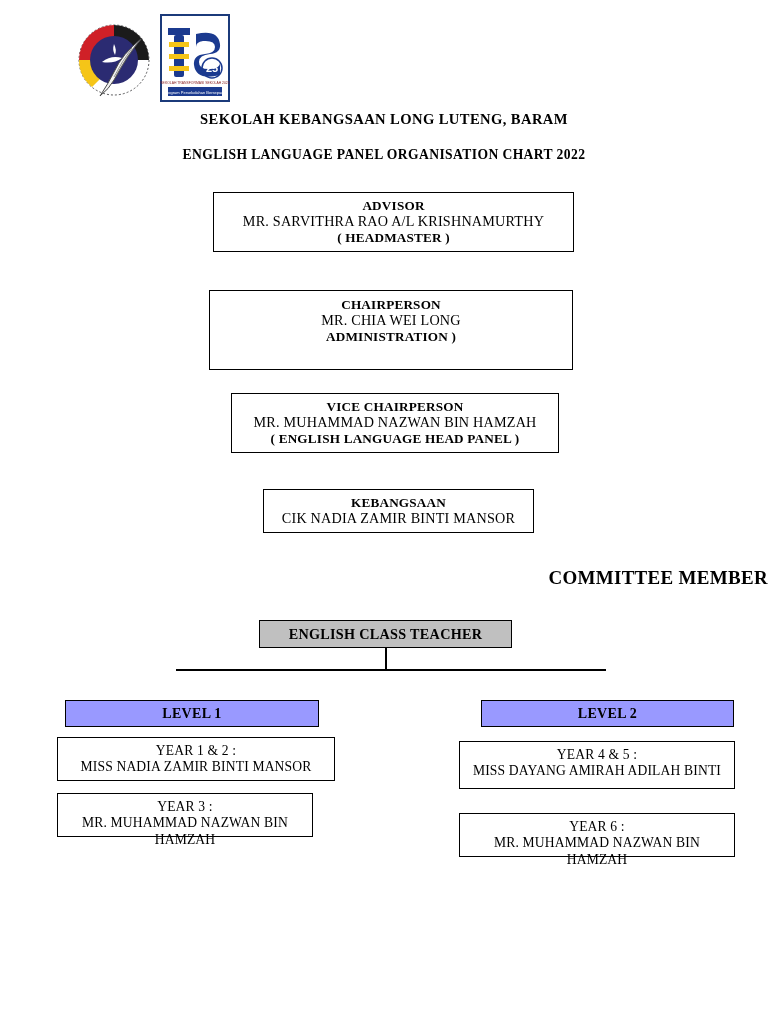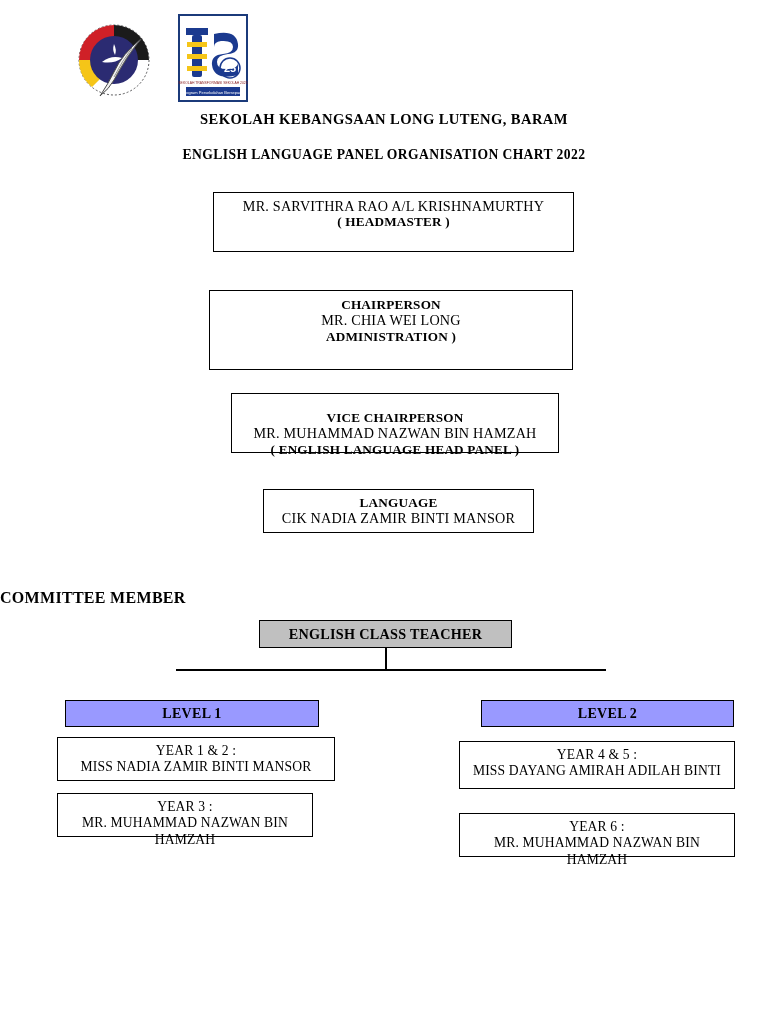--- a/index.html
+++ b/index.html
@@ -20,21 +20,20 @@
     background: #ffffff;
   }
 
   
   .logo-row {
     position: absolute;
     top: 14px;
     left: 72px;
     display: flex;
     align-items: flex-start;
-    gap: 18px;
   }
 
   .logo-school { width: 88px; height: 94px; }
   .logo-ts25   { width: 70px; height: 88px; }
 
   
   .doc-title {
     position: absolute;
     left: 0; right: 0;
     text-align: center;
@@ -52,32 +51,31 @@
     text-align: center;
     padding: 4px 6px;
     line-height: 1.16;
   }
   .obox .role  { font-weight: bold; font-size: 13.2px; letter-spacing: .2px; }
   .obox .pname { font-weight: normal; font-size: 14.2px; letter-spacing: .2px; }
   .obox .sub   { font-weight: bold; font-size: 13.2px; letter-spacing: .2px; }
 
   #box-advisor        { left: 213px; top: 192px;  width: 361px; height: 60px;  padding-top: 5px; }
   #box-chairperson    { left: 209px; top: 290px;  width: 364px; height: 80px;  padding-top: 6px; }
-  #box-vicechair      { left: 231px; top: 393px;  width: 328px; height: 60px;  padding-top: 16px; }
+  #box-vicechair      { left: 231px; top: 393px;  width: 328px; height: 60px;  padding-top: 5px; }
   #box-secretary      { left: 263px; top: 489px;  width: 271px; height: 44px;  padding-top: 5px; }
 
   .committee-heading {
     position: absolute;
     left: 0; right: 0;
     top: 567px;
-    text-align: left;
-    font-weight: bold;
-    font-size: 16px;
+    text-align: right;
+    font-weight: bold;
+    font-size: 19px;
     letter-spacing: .3px;
-    margin-top: 22px;
   }
 
   #box-class-teacher {
     position: absolute;
     left: 259px; top: 620px;
     width: 253px; height: 28px;
     border: 1.4px solid #000000;
     background: #c0c0c0;
     display: flex;
     align-items: center;
@@ -173,38 +171,39 @@
       <rect x="8" y="73" width="54" height="9" fill="#1b3a8f"></rect>
       <text x="35" y="79.5" font-family="Liberation Sans, sans-serif" font-size="4" fill="#ffffff" text-anchor="middle">Program Persekolahan Bersepadu</text>
     </svg>
 
   </div>
 
   <div class="doc-title title-1">SEKOLAH KEBANGSAAN LONG LUTENG, BARAM</div>
   <div class="doc-title title-2">ENGLISH LANGUAGE PANEL ORGANISATION CHART 2022</div>
 
   <div class="obox" id="box-advisor">
+    <div class="role">ADVISOR</div>
     <div class="pname">MR. SARVITHRA RAO A/L KRISHNAMURTHY</div>
     <div class="sub">( HEADMASTER )</div>
   </div>
 
   <div class="obox" id="box-chairperson">
     <div class="role">CHAIRPERSON</div>
     <div class="pname">MR. CHIA WEI LONG</div>
     <div class="sub">ADMINISTRATION )</div>
   </div>
 
   <div class="obox" id="box-vicechair">
     <div class="role">VICE CHAIRPERSON</div>
     <div class="pname">MR. MUHAMMAD NAZWAN BIN HAMZAH</div>
     <div class="sub">( ENGLISH LANGUAGE HEAD PANEL )</div>
   </div>
 
   <div class="obox" id="box-secretary">
-    <div class="role">LANGUAGE</div>
+    <div class="role">KEBANGSAAN</div>
     <div class="pname">CIK NADIA ZAMIR BINTI MANSOR</div>
   </div>
 
   <div class="committee-heading">COMMITTEE MEMBER</div>
 
   <div id="box-class-teacher">ENGLISH CLASS TEACHER</div>
 
   <div class="conn-vert"></div>
   <div class="conn-horz"></div>
 

